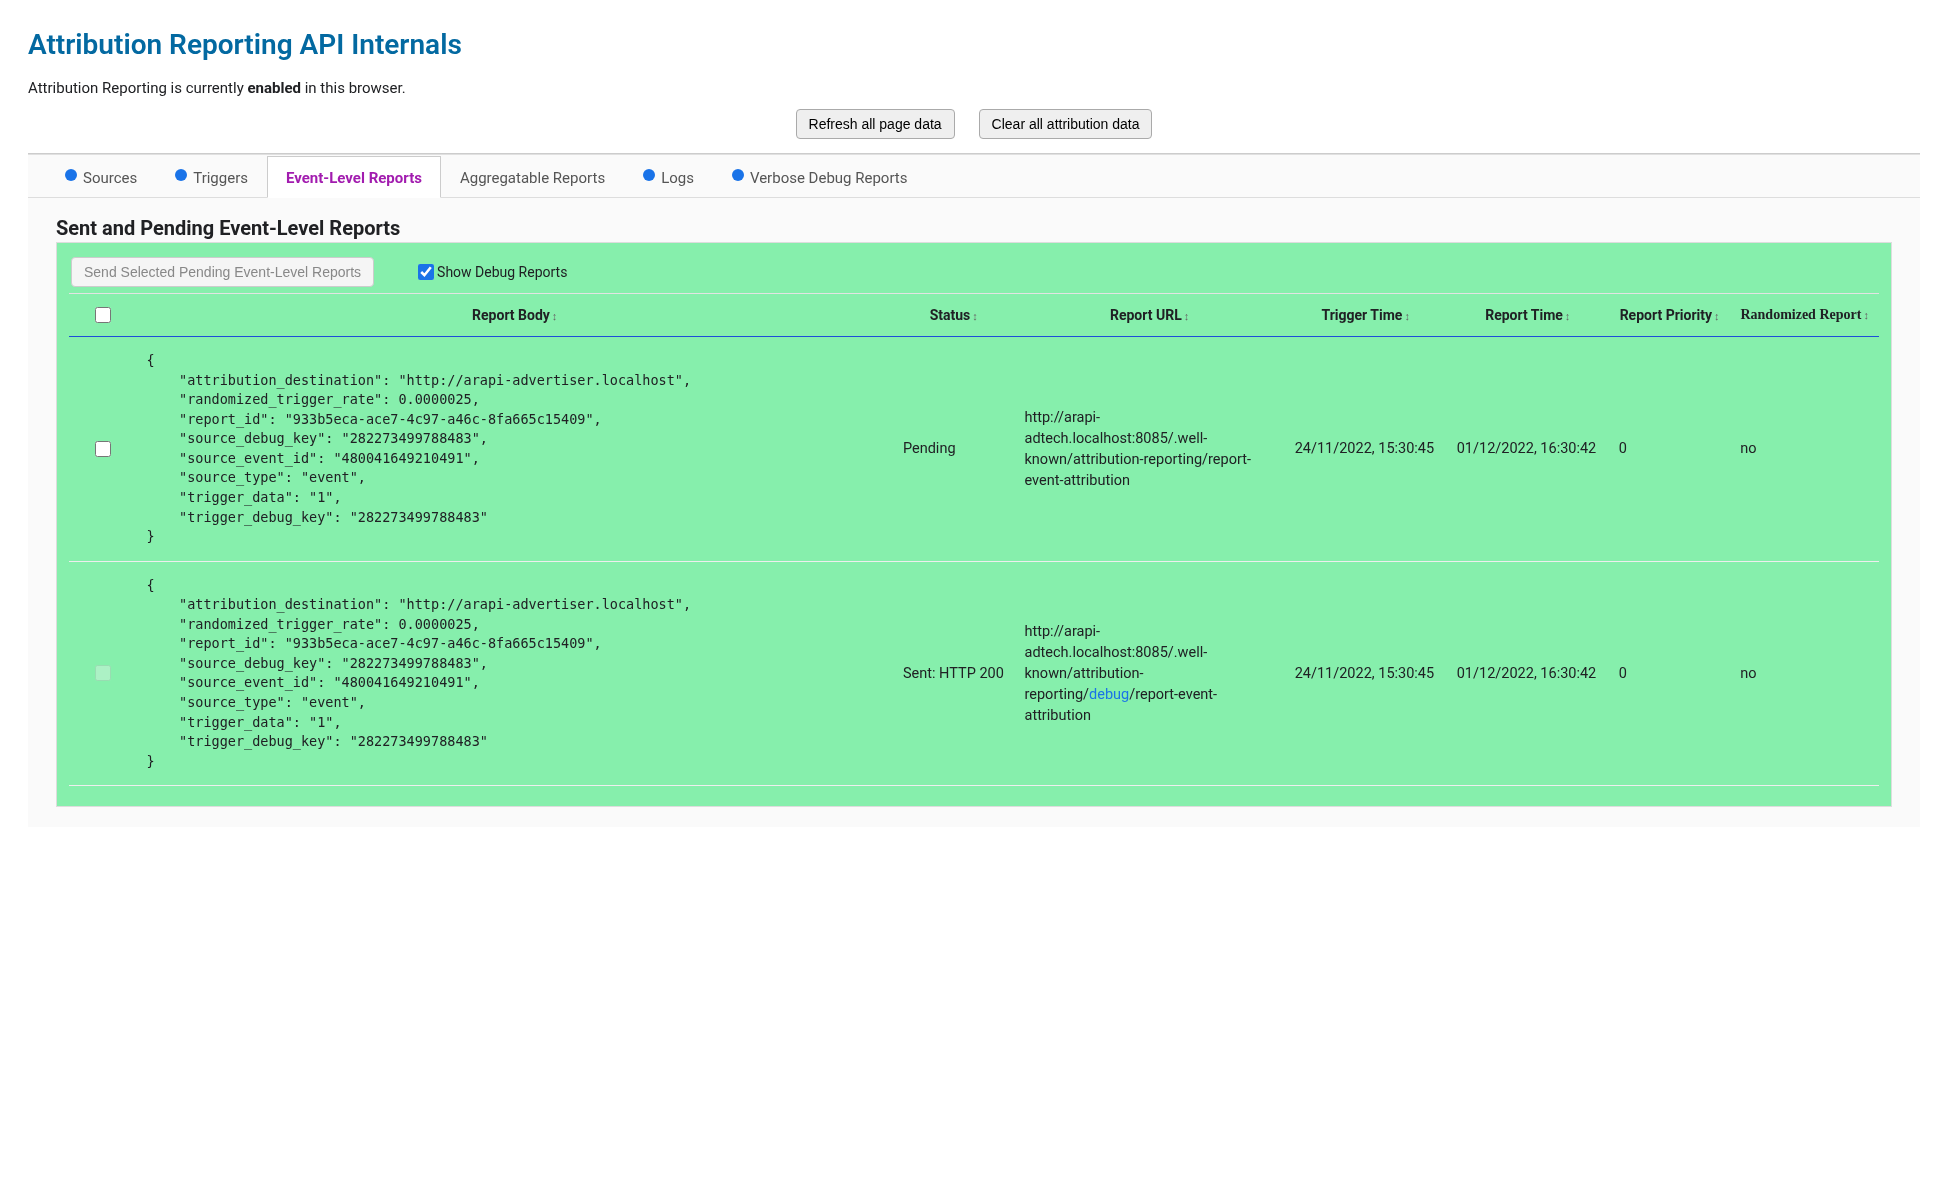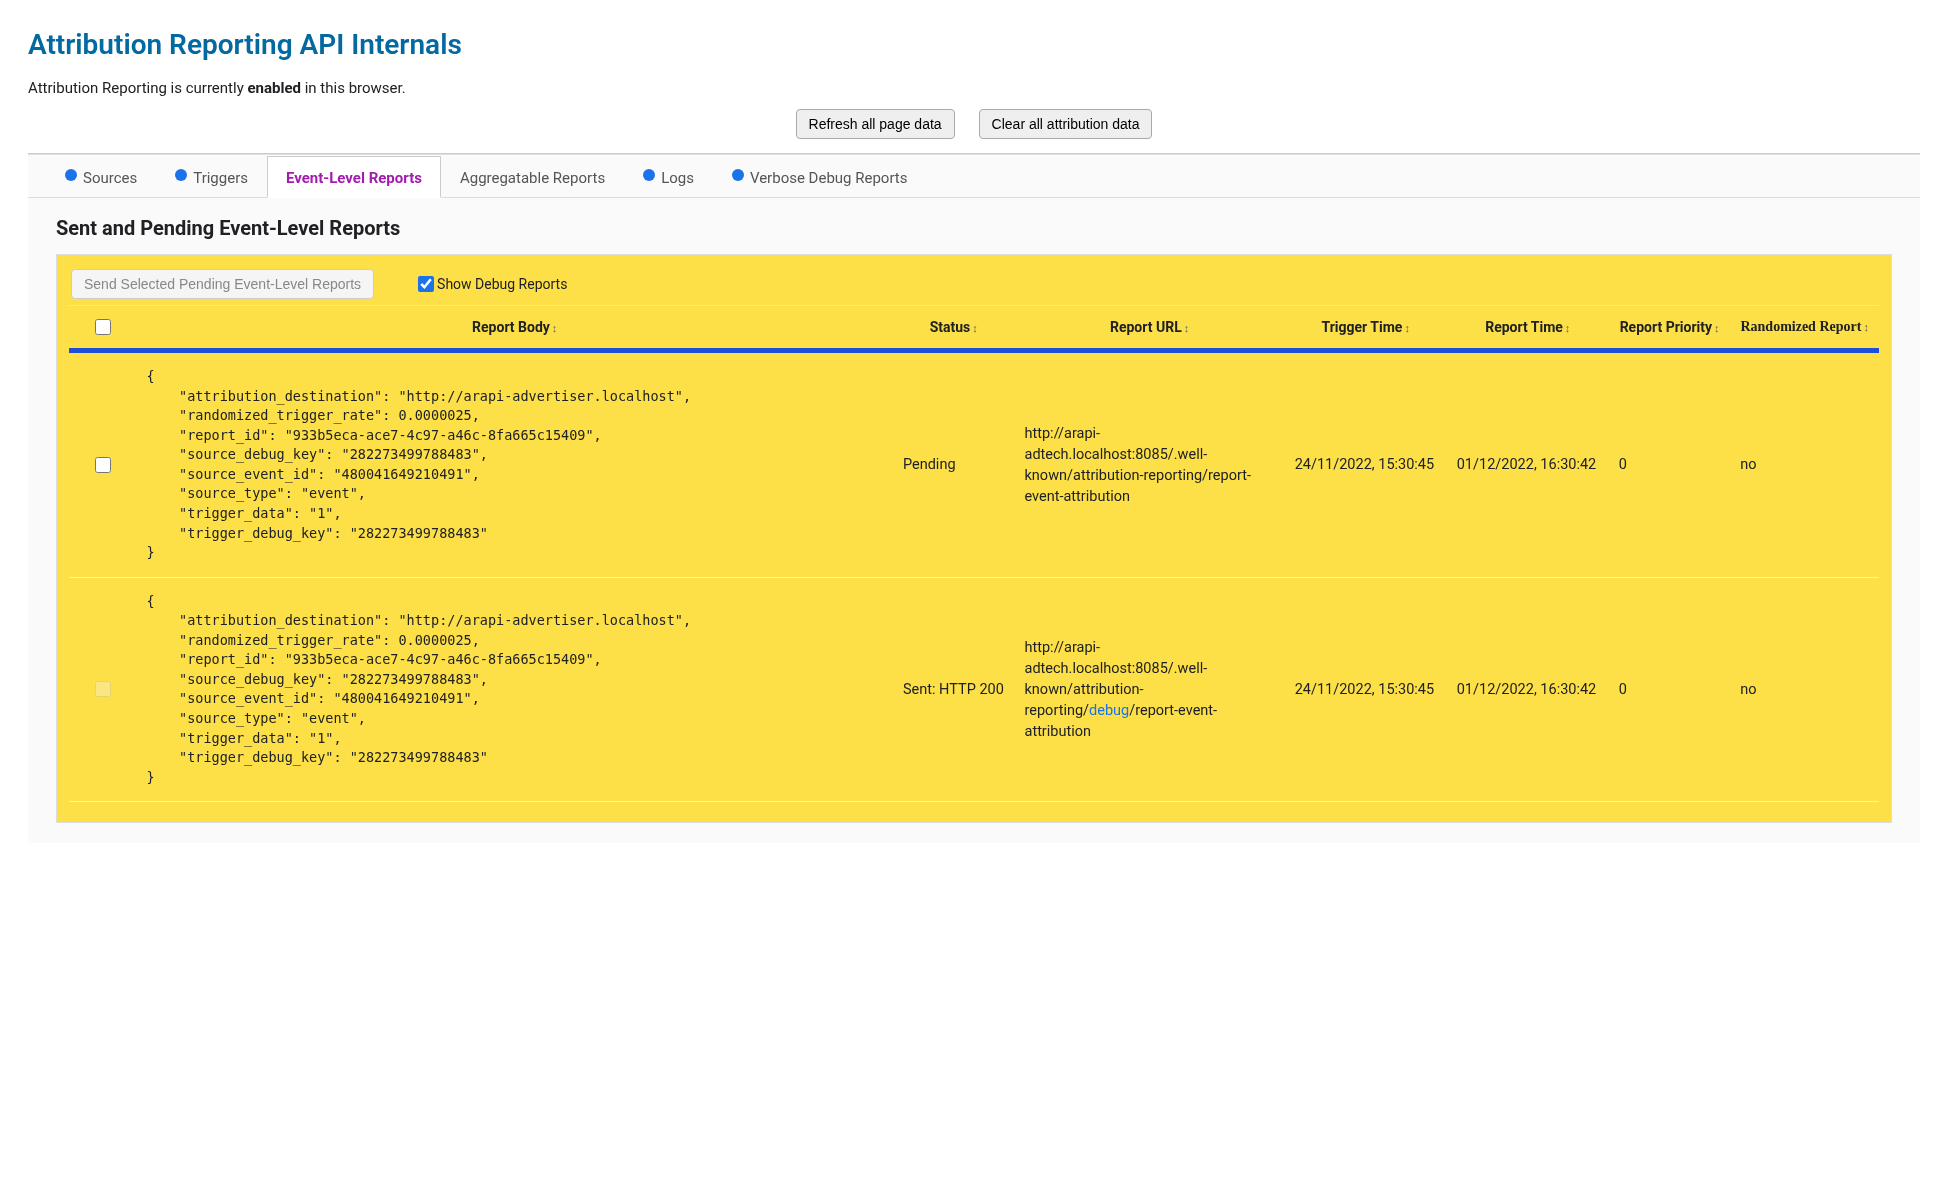--- a/index.html
+++ b/index.html
@@ -83,27 +83,27 @@
   .dot {
     width: 12px;
     height: 12px;
     border-radius: 50%;
     background: #1a73e8;
     display: inline-block;
   }
   .section-title {
     font-size: 20px;
     font-weight: 700;
-    margin: 18px 0 14px 28px;
+    margin: 18px 0 2px 28px;
     color: #202124;
   }
   .content-box {
     margin: 0 28px;
     border: 1px solid #ddd;
-    background: #fde047;
+    background: #86efac;
     padding: 14px 12px 20px 12px;
   }
   .controls-row {
     display: flex;
     align-items: center;
     gap: 40px;
     margin-bottom: 6px;
     padding-left: 2px;
   }
   .checkbox-row {
@@ -121,21 +121,21 @@
     width: 100%;
     border-collapse: collapse;
     font-size: 14px;
     table-layout: fixed;
   }
   table.reports th {
     text-align: center;
     font-weight: 700;
     padding: 10px 8px;
     border-top: 1px solid #e3e3e3;
-    border-bottom: 5px solid #1d4ed8;
+    border-bottom: 1px solid #1d4ed8;
     vertical-align: middle;
     color: #202124;
   }
   table.reports th .sort {
     font-size: 11px;
     color: #666;
     margin-left: 2px;
   }
   table.reports td {
     padding: 14px 10px;

